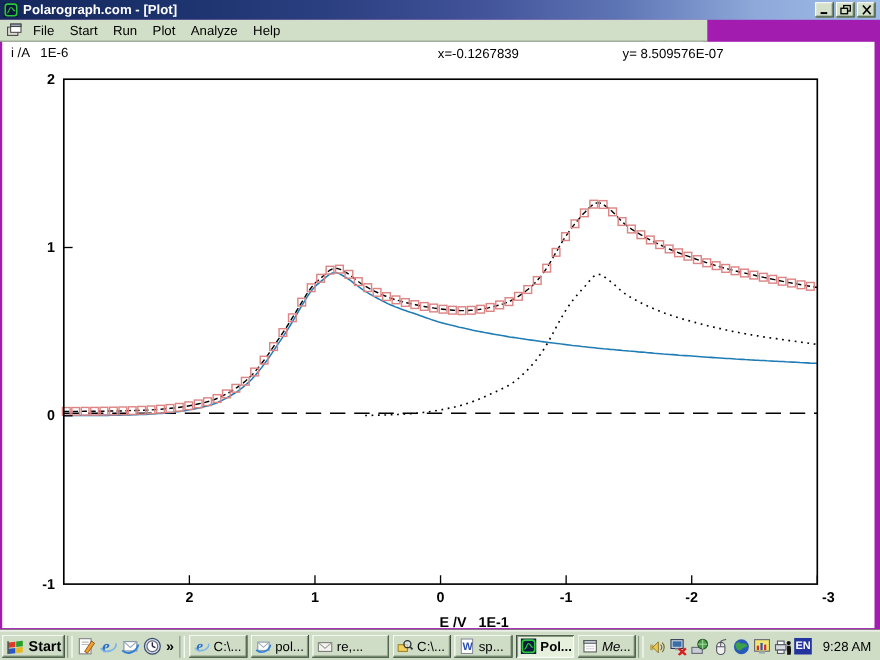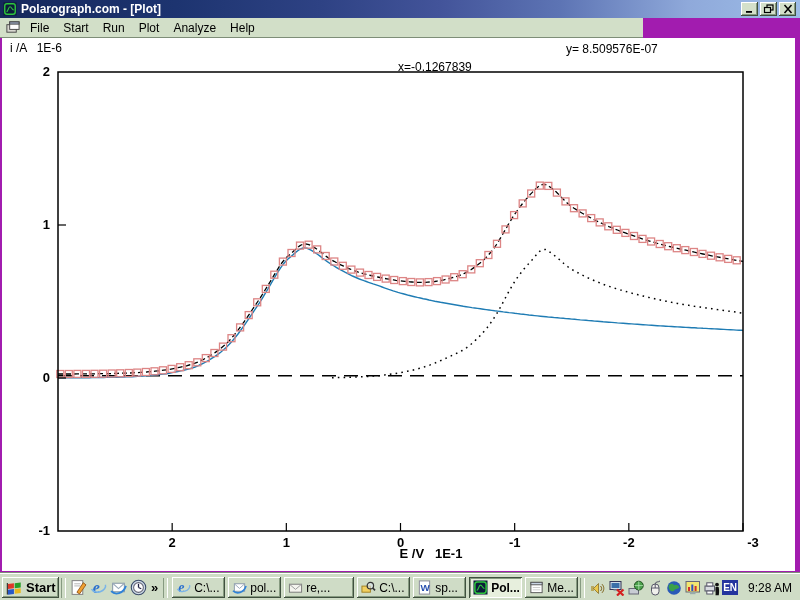--- a/index.html
+++ b/index.html
@@ -107,21 +107,21 @@
           <svg width="11" height="9" viewBox="0 0 12 10">
             <path d="M2.5 1 L9.5 9 M9.5 1 L2.5 9" stroke="#000" stroke-width="1.5"></path>
           </svg>
         </span>
       </span>
   </div>
 
   <div id="client"></div>
 
   <div class="hdr" style="left:10px;top:41px;">i /A   1E-6</div>
-  <div class="hdr" style="left:398px;top:60px;">x=-0.1267839</div>
+  <div class="hdr" style="left:398px;top:42px;">x=-0.1267839</div>
   <div class="hdr" style="left:566px;top:42px;">y= 8.509576E-07</div>
 
   <svg id="chart" class="overlay" width="800" height="573" viewBox="0 0 800 573">
       <clipPath id="plotclip">
         <rect x="58" y="72" width="685" height="459"></rect>
       </clipPath>
       <g clip-path="url(#plotclip)">
         <polyline points="58.0,375.7 743.0,375.7" fill="none" stroke="#000000" stroke-width="1.4" stroke-dasharray="14 8"></polyline>
         <polyline points="332.0,377.7 333.4,377.7 335.1,377.6 337.2,377.6 339.5,377.5 342.0,377.5 344.6,377.4 347.3,377.3 349.9,377.3 352.4,377.2 354.8,377.1 357.1,377.0 359.4,376.9 361.7,376.8 364.0,376.7 366.3,376.5 368.5,376.4 370.8,376.3 373.1,376.1 375.4,375.9 377.7,375.7 379.9,375.5 382.2,375.2 384.5,375.0 386.8,374.7 389.1,374.4 391.4,374.1 393.6,373.8 395.9,373.4 398.2,373.1 400.5,372.6 402.8,372.2 405.1,371.8 407.3,371.3 409.6,370.9 411.9,370.4 414.2,369.8 416.5,369.2 418.8,368.6 421.1,368.0 423.3,367.3 425.6,366.5 427.9,365.7 430.2,364.9 432.5,364.0 434.8,363.1 437.0,362.2 439.3,361.2 441.6,360.2 443.9,359.2 446.2,358.1 448.4,357.1 450.7,356.1 453.0,355.0 455.3,354.0 457.6,352.9 459.9,351.8 462.2,350.5 464.4,349.2 466.7,347.6 469.0,345.9 471.3,344.0 473.6,342.0 475.8,339.9 478.1,337.7 480.4,335.4 482.7,332.9 485.0,330.2 487.3,327.5 489.5,324.5 491.8,321.4 494.1,317.9 496.5,314.1 498.9,310.0 501.2,305.7 503.6,301.3 505.9,296.9 508.2,292.7 510.5,288.6 512.6,284.9 514.7,281.6 516.6,278.7 518.5,276.0 520.4,273.5 522.2,271.2 523.9,269.1 525.6,267.1 527.3,265.3 528.8,263.5 530.3,261.8 531.8,260.2 533.2,258.6 534.4,257.1 535.6,255.7 536.8,254.3 537.9,253.1 538.9,252.0 540.0,251.1 541.0,250.4 542.1,249.8 543.2,249.5 544.3,249.4 545.4,249.5 546.5,249.8 547.5,250.3 548.6,251.0 549.6,251.8 550.8,252.7 552.0,253.6 553.3,254.6 554.6,255.6 556.1,256.7 557.5,257.9 559.0,259.2 560.5,260.6 562.1,262.0 563.8,263.5 565.6,265.0 567.5,266.5 569.5,268.0 571.8,269.4 574.1,270.8 576.7,272.2 579.5,273.6 582.3,275.1 585.3,276.5 588.3,278.0 591.4,279.3 594.4,280.7 597.4,281.9 600.3,283.1 603.1,284.3 606.0,285.3 608.9,286.3 611.7,287.2 614.6,288.2 617.4,289.0 620.3,289.9 623.1,290.7 626.0,291.5 628.8,292.3 631.7,293.1 634.5,293.9 637.4,294.6 640.2,295.4 643.1,296.1 646.0,296.8 648.8,297.4 651.7,298.1 654.5,298.7 657.4,299.4 660.2,300.0 663.1,300.6 665.9,301.2 668.8,301.7 671.6,302.3 674.5,302.8 677.4,303.4 680.2,303.9 683.1,304.4 685.9,304.9 688.8,305.3 691.6,305.8 694.5,306.3 697.3,306.7 700.2,307.1 703.0,307.5 705.9,307.9 708.8,308.3 711.6,308.7 714.5,309.1 717.4,309.6 720.6,310.0 723.9,310.5 727.2,311.0 730.5,311.4 733.6,311.8 736.5,312.2 739.1,312.6 741.3,312.9 743.0,313.1" fill="none" stroke="#000000" stroke-width="1.5" stroke-dasharray="1.6 4.2"></polyline>
         <polyline points="58.0,377.8 59.7,377.8 61.9,377.8 64.5,377.8 67.4,377.8 70.5,377.8 73.8,377.8 77.1,377.8 80.4,377.7 83.6,377.7 86.5,377.7 89.4,377.7 92.2,377.6 95.1,377.6 98.0,377.6 100.8,377.5 103.7,377.5 106.5,377.4 109.4,377.4 112.2,377.3 115.1,377.2 117.9,377.2 120.8,377.1 123.6,377.0 126.5,376.9 129.4,376.8 132.2,376.7 135.1,376.6 137.9,376.4 140.8,376.2 143.6,376.0 146.5,375.8 149.3,375.6 152.2,375.3 155.0,375.0 157.9,374.8 160.8,374.4 163.6,374.1 166.5,373.7 169.3,373.2 172.2,372.6 175.0,372.1 177.9,371.5 180.7,370.9 183.6,370.3 186.4,369.6 189.3,368.9 192.1,368.0 195.0,367.0 197.9,365.9 200.7,364.5 203.6,363.1 206.4,361.6 209.3,360.0 212.1,358.2 215.0,356.4 217.8,354.4 220.7,352.2 223.5,349.8 226.4,347.2 229.3,344.3 232.1,341.2 235.0,337.7 238.0,334.0 240.9,330.0 243.9,325.9 246.8,321.7 249.6,317.5 252.4,313.3 255.2,309.2 257.8,305.3 260.4,301.4 262.9,297.3 265.4,293.2 267.9,289.0 270.3,284.9 272.6,280.9 274.8,277.2 276.9,273.7 278.8,270.6 280.6,267.8 282.2,265.6 283.6,263.7 284.9,262.2 286.0,260.9 287.0,259.9 288.0,259.0 289.0,258.1 289.9,257.4 291.0,256.5 292.0,255.6 293.2,254.6 294.3,253.6 295.5,252.6 296.6,251.6 297.8,250.7 298.9,249.9 300.0,249.2 301.2,248.6 302.3,248.2 303.5,247.9 304.6,247.9 305.7,248.0 306.7,248.2 307.8,248.5 308.8,249.0 309.9,249.6 311.0,250.2 312.2,250.9 313.5,251.7 314.9,252.5 316.3,253.5 317.8,254.5 319.4,255.6 321.0,256.9 322.7,258.2 324.5,259.5 326.3,260.9 328.1,262.2 330.0,263.5 332.0,264.8 334.1,266.0 336.2,267.3 338.4,268.6 340.7,269.9 343.1,271.1 345.4,272.4 347.8,273.6 350.2,274.8 352.5,276.0 354.8,277.0 357.1,278.0 359.4,279.0 361.7,279.8 364.0,280.7 366.3,281.5 368.5,282.3 370.8,283.1 373.1,283.9 375.4,284.6 377.7,285.4 379.9,286.2 382.1,287.0 384.3,287.8 386.5,288.6 388.7,289.4 391.0,290.1 393.2,290.9 395.6,291.6 398.0,292.4 400.5,293.1 403.1,293.8 405.8,294.5 408.6,295.3 411.5,296.0 414.4,296.7 417.4,297.4 420.3,298.0 423.2,298.7 426.2,299.3 429.0,300.0 431.9,300.6 434.8,301.2 437.6,301.7 440.5,302.3 443.3,302.8 446.2,303.3 449.0,303.8 451.9,304.3 454.7,304.8 457.6,305.3 460.4,305.8 463.3,306.3 466.1,306.7 469.0,307.1 471.9,307.6 474.7,308.0 477.6,308.4 480.4,308.8 483.3,309.2 486.1,309.6 489.0,310.0 491.8,310.4 494.7,310.8 497.5,311.1 500.4,311.5 503.3,311.9 506.1,312.2 509.0,312.6 511.8,312.9 514.7,313.3 517.5,313.6 520.4,314.0 523.2,314.3 526.1,314.6 528.9,315.0 531.8,315.3 534.6,315.6 537.5,315.9 540.4,316.2 543.2,316.5 546.1,316.8 548.9,317.1 551.8,317.3 554.6,317.6 557.5,317.8 560.3,318.1 563.2,318.3 566.0,318.6 568.9,318.8 571.8,319.1 574.6,319.3 577.5,319.6 580.3,319.9 583.2,320.1 586.0,320.3 588.9,320.6 591.7,320.8 594.6,321.1 597.4,321.3 600.3,321.5 603.1,321.8 606.0,322.0 608.9,322.2 611.7,322.4 614.6,322.6 617.4,322.9 620.3,323.1 623.1,323.3 626.0,323.5 628.8,323.7 631.7,323.9 634.5,324.1 637.4,324.3 640.2,324.5 643.1,324.7 646.0,324.9 648.8,325.1 651.7,325.3 654.5,325.5 657.4,325.7 660.2,325.9 663.1,326.0 665.9,326.2 668.8,326.4 671.6,326.5 674.5,326.7 677.4,326.9 680.2,327.0 683.1,327.2 685.9,327.4 688.8,327.5 691.6,327.7 694.5,327.8 697.3,328.0 700.2,328.1 703.0,328.3 705.9,328.4 708.8,328.6 711.6,328.7 714.5,328.9 717.4,329.0 720.6,329.2 723.9,329.4 727.2,329.6 730.5,329.7 733.6,329.9 736.5,330.1 739.1,330.2 741.3,330.3 743.0,330.4" fill="none" stroke="#1f7cb4" stroke-width="1.4"></polyline>
@@ -224,21 +224,21 @@
       <div class="ticklabel" style="top: 535px; left: 152.167px; width: 40px; text-align: center;">2</div>
       <div class="ticklabel" style="top: 535px; left: 266.333px; width: 40px; text-align: center;">1</div>
       <div class="ticklabel" style="top: 535px; left: 380.5px; width: 40px; text-align: center;">0</div>
       <div class="ticklabel" style="top: 535px; left: 494.667px; width: 40px; text-align: center;">-1</div>
       <div class="ticklabel" style="top: 535px; left: 608.833px; width: 40px; text-align: center;">-2</div>
       <div class="ticklabel" style="top: 535px; left: 733px; width: 40px; text-align: center;">-3</div>
       <div class="ticklabel" style="top: 64px; left: 10px; width: 40px; text-align: right;">2</div>
       <div class="ticklabel" style="top: 217px; left: 10px; width: 40px; text-align: right;">1</div>
       <div class="ticklabel" style="top: 370px; left: 10px; width: 40px; text-align: right;">0</div>
       <div class="ticklabel" style="top: 523px; left: 10px; width: 40px; text-align: right;">-1</div>
-      <div class="ticklabel" style="left: 376px; top: 546px; width: 110px; text-align: center;">E /V   1E-1</div>
+      <div class="ticklabel" style="left: 376px; top: 558px; width: 110px; text-align: center;">E /V   1E-1</div>
     </div>
 
   <div id="taskbar">
     <div class="tbtn" id="start-button" style="margin-left:2px;font-weight:bold;font-size:13px;">
       <span class="ic" id="start-flag">
           <svg width="17" height="17" viewBox="0 0 18 18">
             <g transform="skewY(-7) translate(0,2.2)">
               <rect x="2" y="3.4" width="6.4" height="5.2" fill="#e03828"></rect>
               <rect x="9.2" y="3.4" width="6.4" height="5.2" fill="#28a028"></rect>
               <rect x="2" y="9.4" width="6.4" height="5.2" fill="#2858c8"></rect>
@@ -334,21 +334,21 @@
         <div class="tbtn active" style="width: 53px;">
           <span class="ic">
             <svg width="15" height="15" viewBox="0 0 16 16">
               <rect x="0.5" y="0.5" width="15" height="15" fill="#0b1c3a"></rect>
               <rect x="2" y="2" width="12" height="12" rx="2.5" fill="none" stroke="#2ec53e" stroke-width="1.6"></rect>
               <path d="M4 11 C6 11 6 5.5 8 5.5 C10 5.5 10 9 12.2 9" stroke="#2ec53e" stroke-width="1.2" fill="none"></path>
             </svg>
           </span>
           <span>Pol...</span>
         </div>
-        <div class="tbtn" style="width: 53px;">
+        <div class="tbtn" style="width: 53px; font-style: italic;">
           <span class="ic">
             <svg width="15" height="15" viewBox="0 0 16 16">
               <rect x="2" y="2.5" width="12" height="11" fill="#fff" stroke="#555"></rect>
               <rect x="2" y="2.5" width="12" height="2.6" fill="#c8d4e4" stroke="#555"></rect>
               <line x1="4" y1="8" x2="12" y2="8" stroke="#ccc"></line>
               <line x1="4" y1="10.5" x2="12" y2="10.5" stroke="#ccc"></line>
             </svg>
           </span>
           <span>Me...</span>
         </div>

